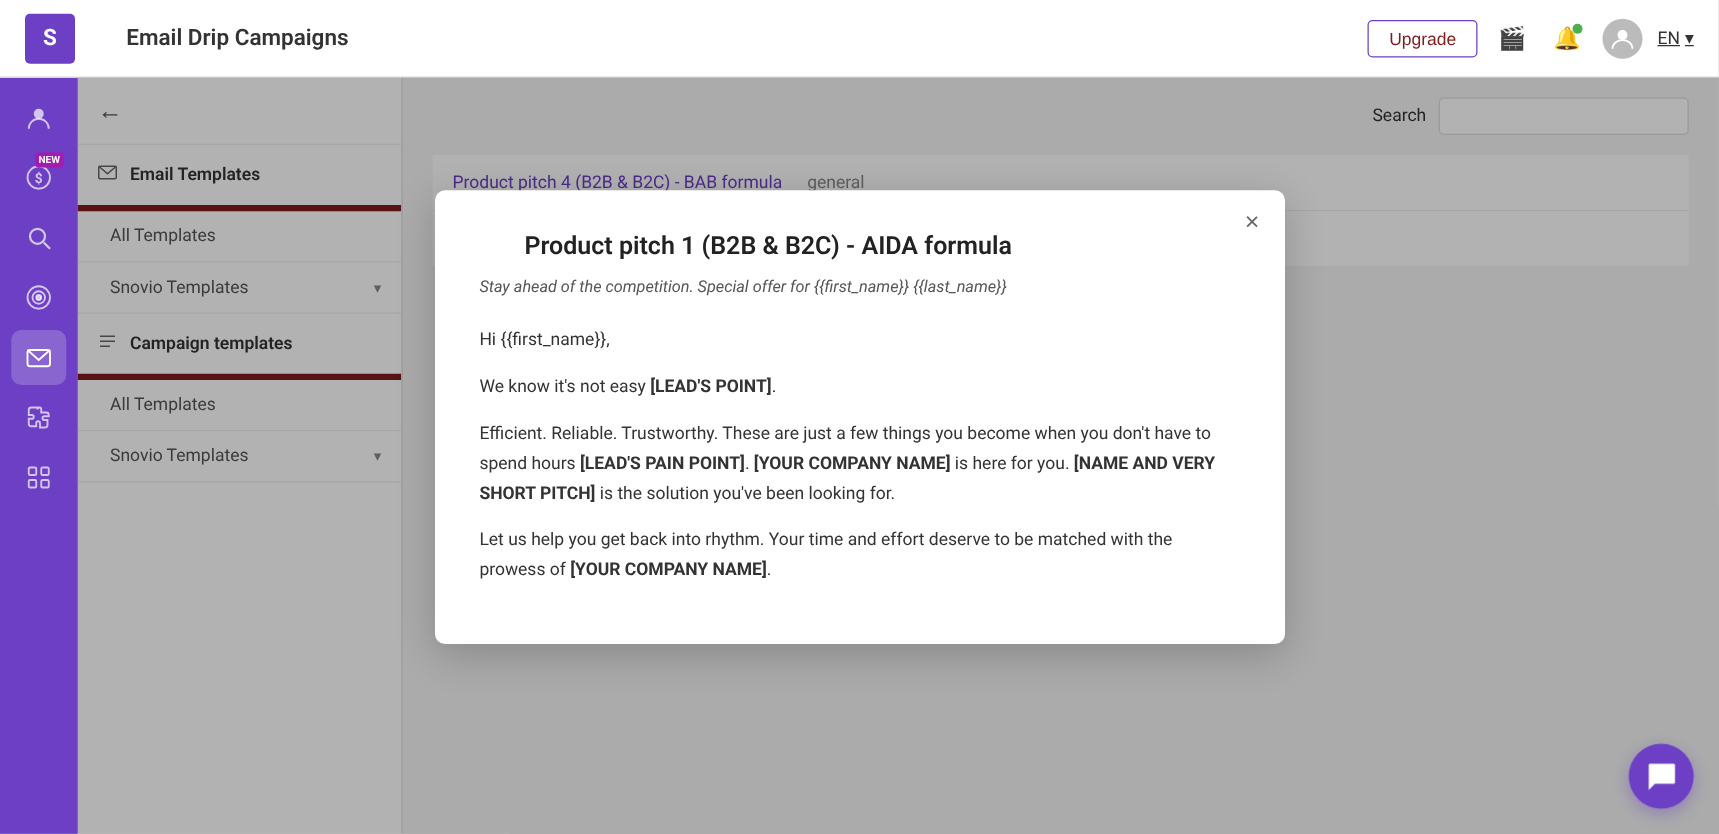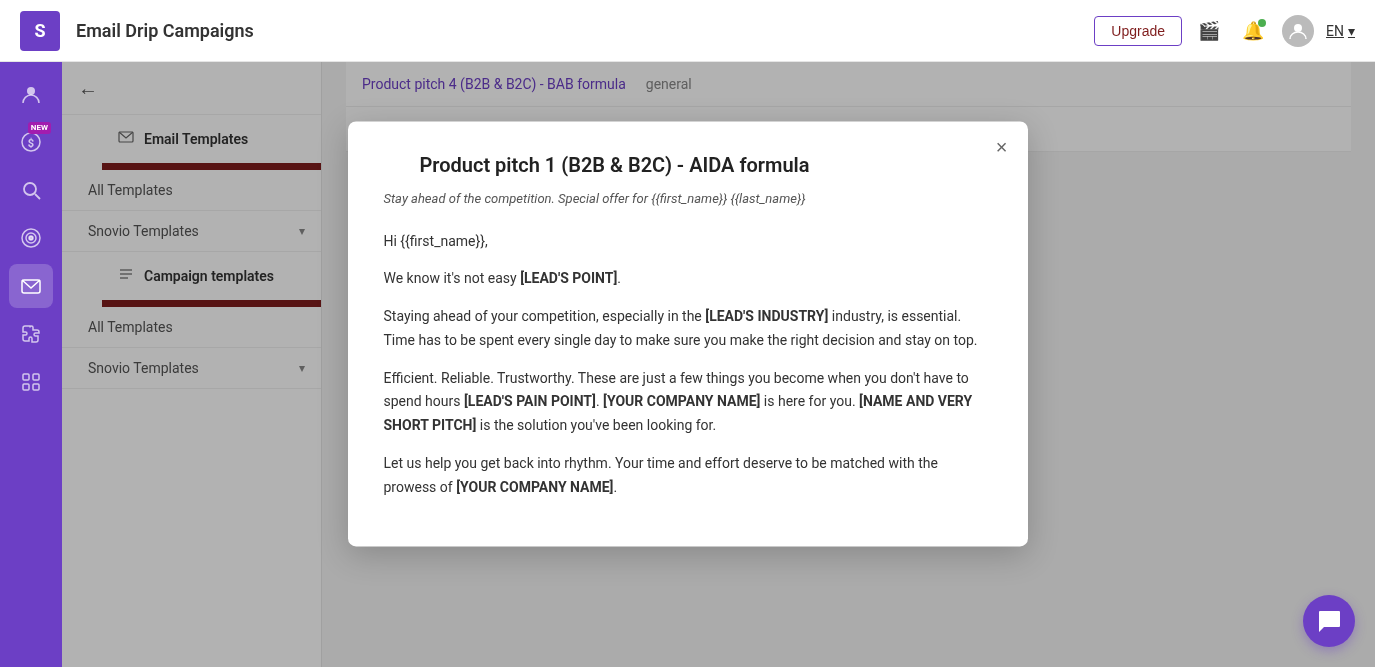--- a/index.html
+++ b/index.html
@@ -9,21 +9,21 @@
     .header {
       position: fixed; top: 0; left: 0; right: 0; height: 62px;
       background: #fff; border-bottom: 1px solid #e5e5e5;
       display: flex; align-items: center; padding: 0 20px; z-index: 100;
     }
     .header-logo {
       width: 40px; height: 40px; background: #6c3fc5; border-radius: 4px;
       display: flex; align-items: center; justify-content: center;
       color: #fff; font-weight: bold; font-size: 18px; margin-right: 16px;
     }
-    .header-title { font-size: 18px; font-weight: 600; color: #333; flex: 1; }
+    .header-title { font-size: 18px; font-weight: 600; color: #333; flex: 1; margin-left: 25px; }
     .header-actions { display: flex; align-items: center; gap: 12px; }
     .btn-upgrade {
       border: 1px solid #6c3fc5; color: #7f1d1d; background: #fff;
       padding: 6px 16px; border-radius: 4px; cursor: pointer; font-size: 14px;
     }
     .header-icon {
       width: 32px; height: 32px; display: flex; align-items: center;
       justify-content: center; cursor: pointer; color: #555; font-size: 18px; position: relative;
     }
     .notif-dot {
@@ -60,22 +60,21 @@
       background: #fff; border-right: 1px solid #e5e5e5; overflow-y: auto; z-index: 80;
     }
     .left-nav-back {
       padding: 14px 16px; cursor: pointer; color: #555; font-size: 20px;
       border-bottom: 1px solid #f0f0f0;
     }
     .nav-section { padding: 0; }
     .nav-section-header {
       display: flex; align-items: center; padding: 14px 16px;
       font-size: 14px; font-weight: 600; color: #333;
-      border-bottom: 7px solid #7f1d1d;
-      margin-left: 40px;
+      border-bottom: 5px solid #7f1d1d;
     }
     .nav-section-header .nav-icon { margin-right: 10px; color: #666; font-size: 16px; }
     .nav-item {
       padding: 12px 16px 12px 26px; font-size: 14px; color: #555;
       cursor: pointer; border-bottom: 1px solid #f0f0f0;
       display: flex; align-items: center; justify-content: space-between;
     }
     .nav-chevron { font-size: 12px; color: #888; }
 
     
@@ -240,20 +239,24 @@
       <span>All Templates</span>
     </div>
     <div class="nav-item">
       <span>Snovio Templates</span>
       <span class="nav-chevron">▾</span>
     </div>
   </div>
 </div>
 
 <div class="main-content">
+  <div class="search-area">
+    <span class="search-label">Search</span>
+    <input class="search-input" type="text" style="">
+  </div>
   <div class="table-area">
     <div class="template-row">
       <span class="template-link">Product pitch 4 (B2B &amp; B2C) - BAB formula</span>
       <span class="template-tag">general</span>
     </div>
     <div class="template-row">
       <span class="template-link">Product pitch 5 (B2B &amp; B2C) - QVC + BYAF</span>
       <span class="template-tag">general</span>
     </div>
   </div>
@@ -264,23 +267,20 @@
 <div class="modal">
   <button class="modal-close">×</button>
   <div class="modal-title">Product pitch 1 (B2B &amp; B2C) - AIDA formula</div>
   <div class="modal-subtitle">Stay ahead of the competition. Special offer for {{first_name}} {{last_name}}</div>
   <div class="modal-body">
     <p>Hi {{first_name}},</p>
     <p>
       <span>We know it's not easy </span><strong>[LEAD'S POINT]</strong><span>.</span>
     </p>
     <p>
-      <span>Staying ahead of your competition, especially in the </span><strong>[LEAD'S INDUSTRY]</strong><span> industry, is essential. Time has to be spent every single day to make sure you make the right decision and stay on top.</span>
-    </p>
-    <p>
       <span>Efficient. Reliable. Trustworthy. These are just a few things you become when you don't have to spend hours </span><strong>[LEAD'S PAIN POINT]</strong><span>. </span><strong>[YOUR COMPANY NAME]</strong><span> is here for you. </span><strong>[NAME AND VERY SHORT PITCH]</strong><span> is the solution you've been looking for.</span>
     </p>
     <p>
       <span>Let us help you get back into rhythm. Your time and effort deserve to be matched with the prowess of </span><strong>[YOUR COMPANY NAME]</strong><span>.</span>
     </p>
   </div>
 </div>
 
 <div class="chat-btn">
   <svg width="26" height="26" viewBox="0 0 26 26" fill="none">

